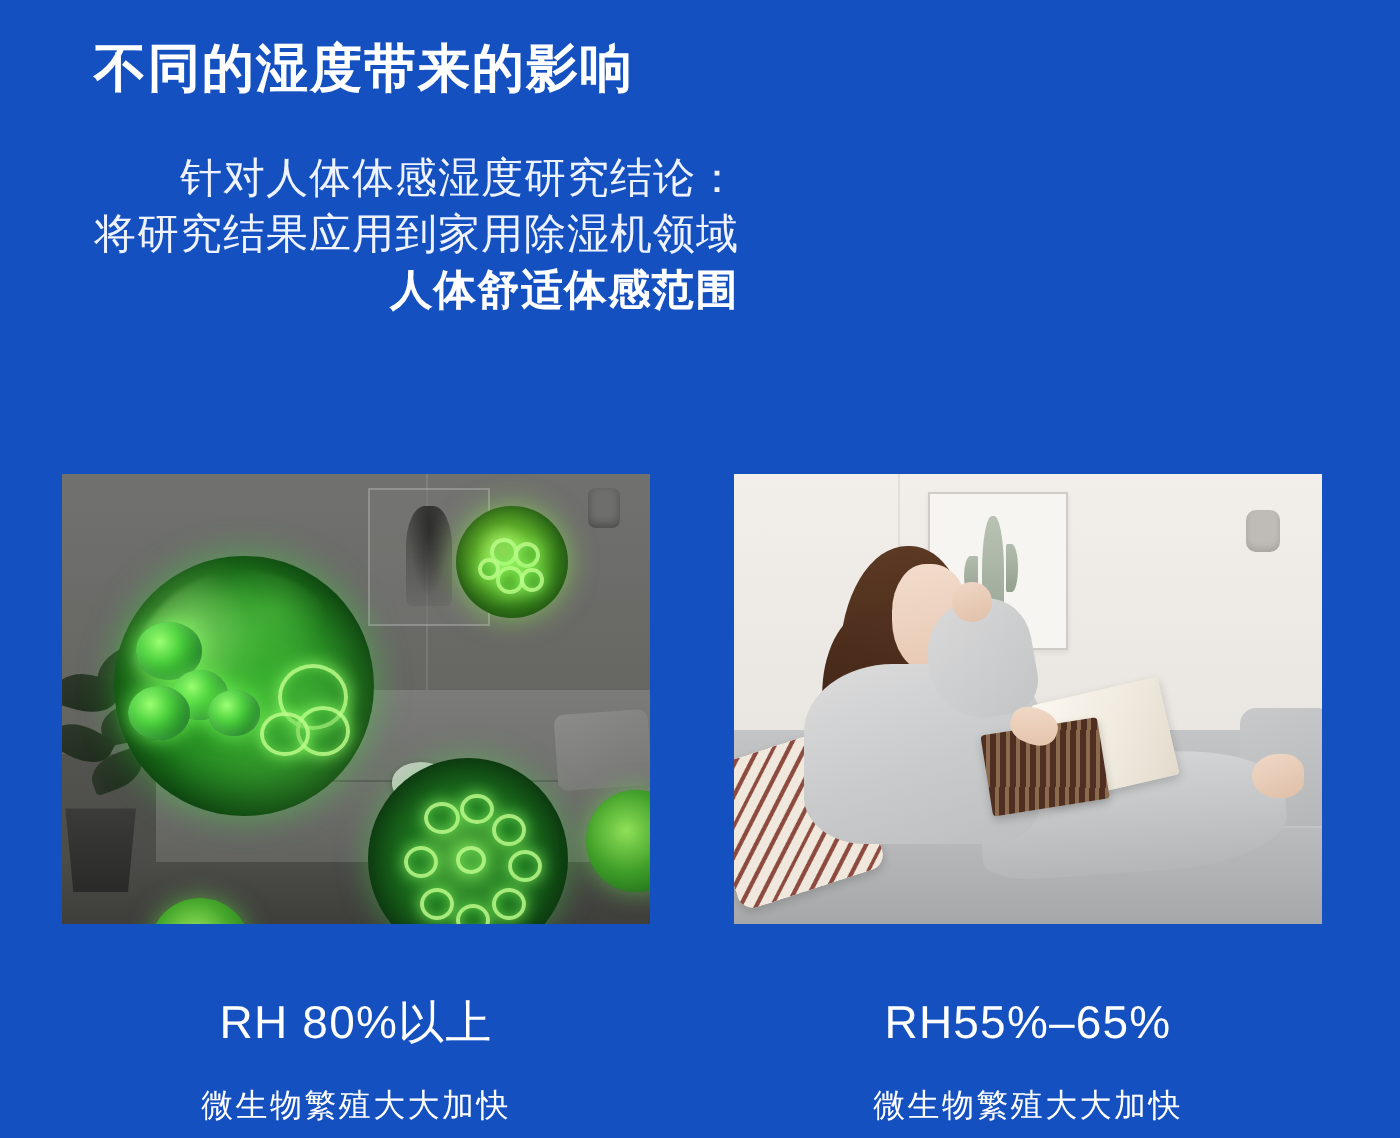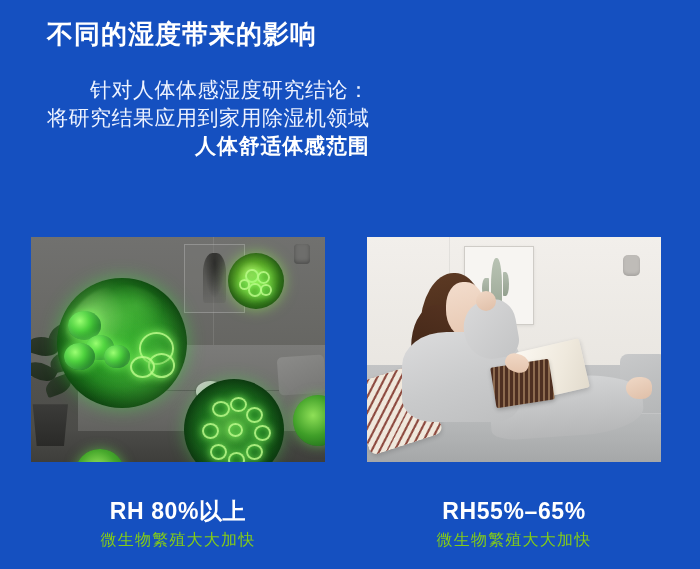--- a/index.html
+++ b/index.html
@@ -313,33 +313,33 @@
   .caption{
     position:absolute;
     text-align:center;
     color:#ffffff;
   }
   .caption-left{ left:31px; top:498px; width:294px; }
   .caption-right{ left:367px; top:498px; width:294px; }
   .cap-main{
     display:block;
     font-size:23px;
-    font-weight:bold;
+    font-weight:normal;
     letter-spacing:0.6px;
     line-height:27px;
     white-space:nowrap;
   }
   .cap-sub{
     display:block;
     font-size:16px;
     font-weight:normal;
     letter-spacing:1.2px;
     line-height:24px;
-    color:#84cc16;
-    margin-top:3px;
+    color:#ffffff;
+    margin-top:17px;
     white-space:nowrap;
   }
 </style>
 </head>
 <body>
 
 <div class="page">
 
   <div class="heading">不同的湿度带来的影响</div>
 

